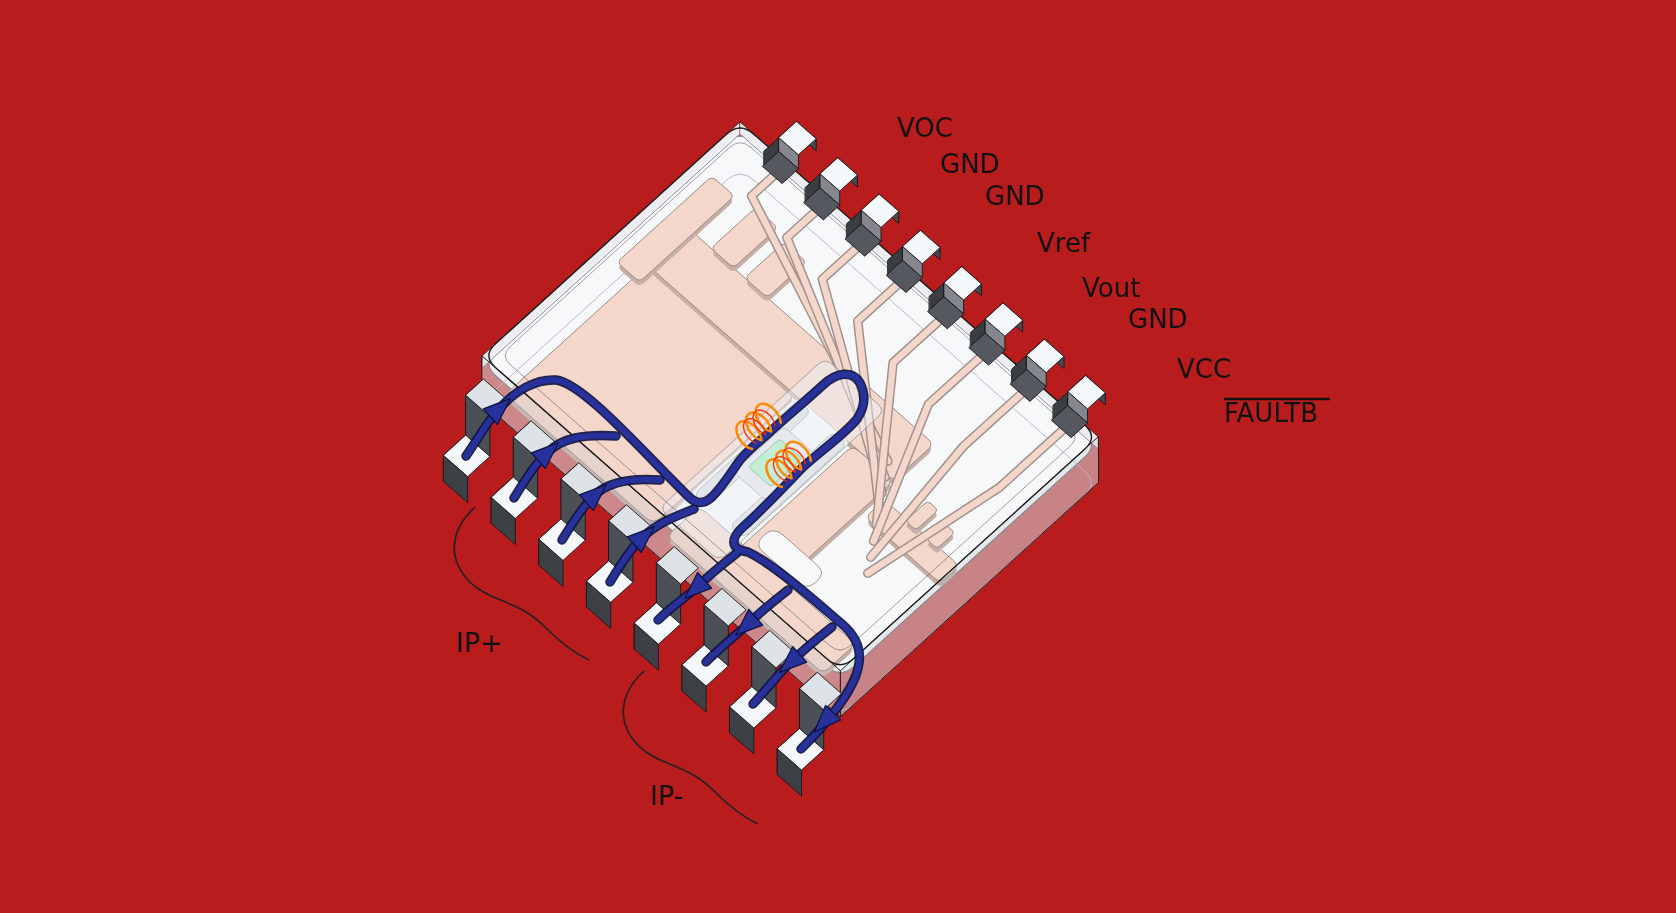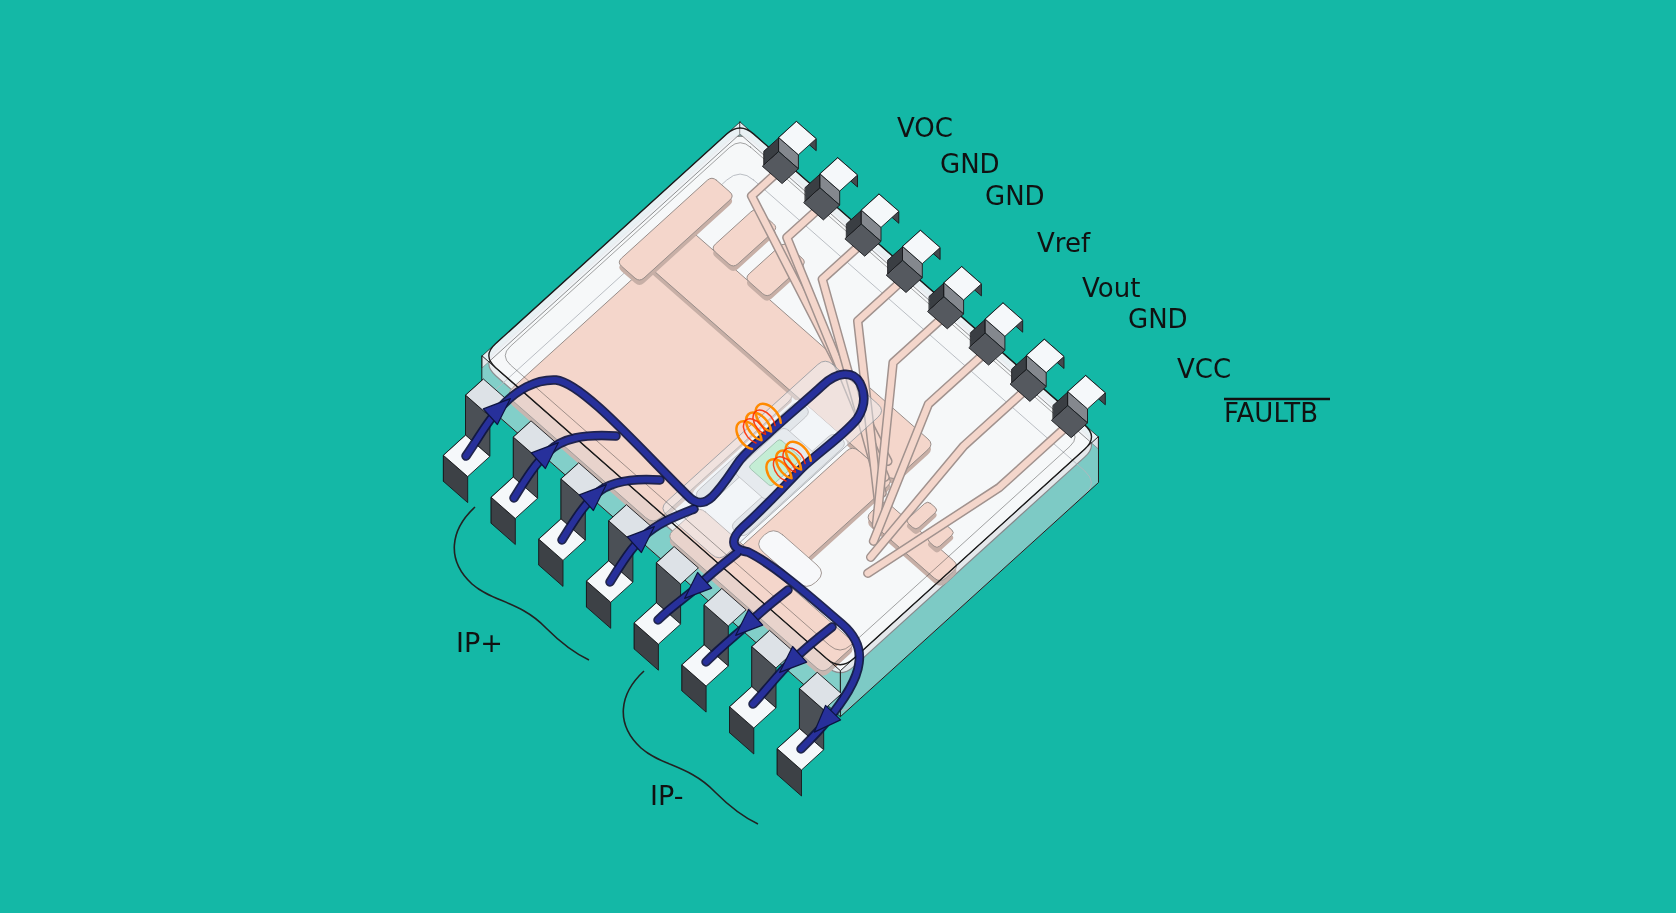--- a/index.html
+++ b/index.html
@@ -1,16 +1,16 @@
 <!DOCTYPE html>
 <html><head>
 <meta charset="utf-8">
 <style>
   html,body{margin:0;padding:0;background:#ffffff;}
-  .stage{position:relative;width:1676px;height:913px;background:#14b8a6;overflow:hidden;
+  .stage{position:relative;width:1676px;height:913px;background:#b91c1c;overflow:hidden;
          font-family:"DejaVu Sans","Liberation Sans",sans-serif;text-align:center;}
   svg{display:block}
   text.pinlbl{font-family:"DejaVu Sans","Liberation Sans",sans-serif;fill:#111;}
 </style>
 </head>
 <body>
 
 <div class="stage">
 <svg width="1676" height="913" viewBox="0 0 1676 913">
 

